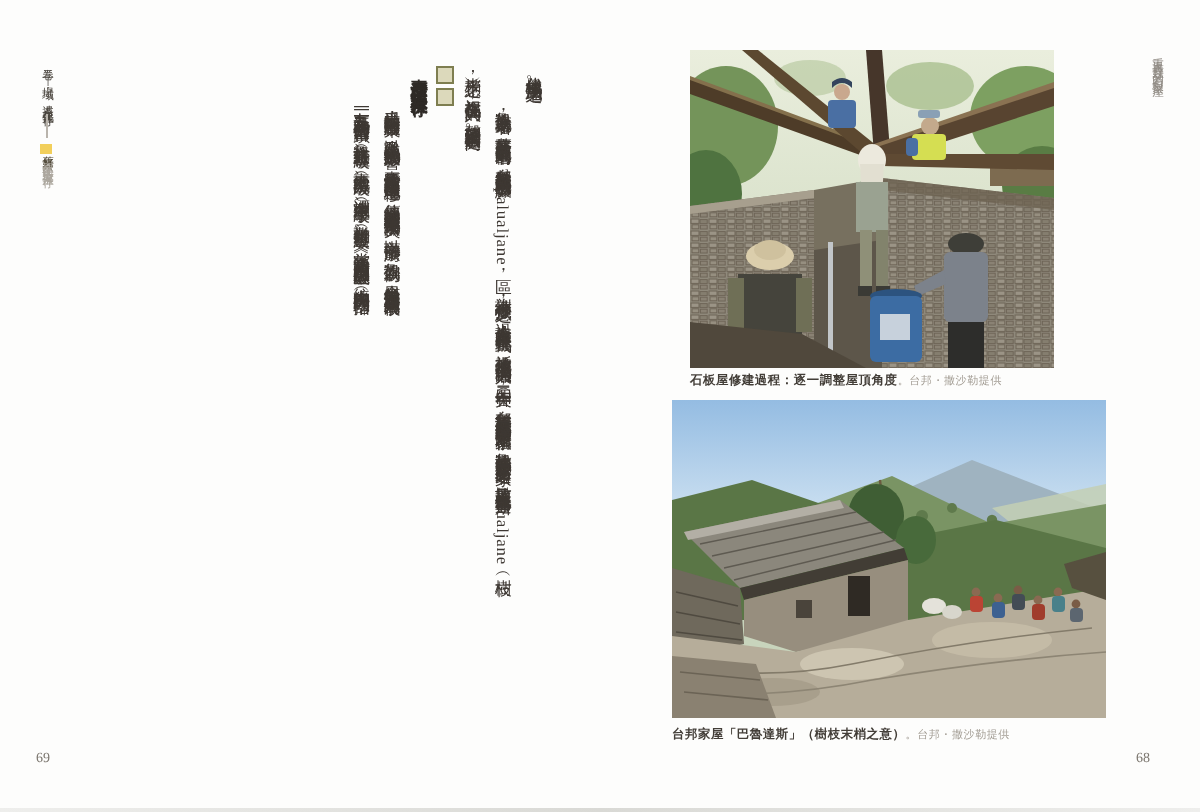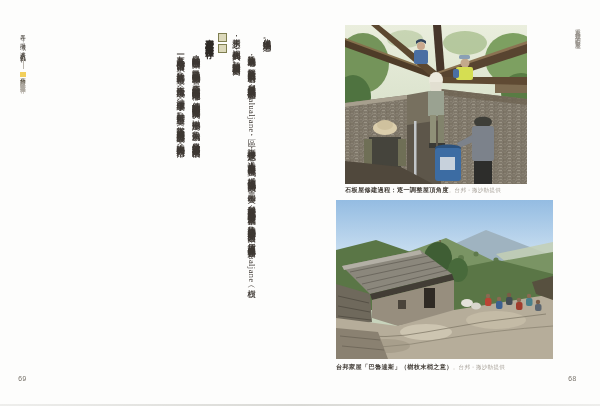--- a/index.html
+++ b/index.html
@@ -40,21 +40,21 @@
   .margin-left .hl{background:#f2cf5b;color:#4a4332;padding:1px 0;}
   .margin-left .dim{color:#aba69d;}
   .margin-right{
     position:absolute;left:573px;top:24px;height:160px;
     writing-mode:vertical-rl;
     font-family:"Liberation Sans","DejaVu Sans",sans-serif;
     font-size:5.8px;letter-spacing:1.6px;color:#8f8a83;
   }
   .pagenum{
     position:absolute;top:375px;font-size:7px;color:#7b766e;
-    font-family:Liberation Mono, monospace;
+    font-family:Liberation Serif, serif;
   }
   .pagenum.pn-left{left:18px;}
   .pagenum.pn-right{left:568px;}
   
   .photo{position:absolute;overflow:hidden;background:#cfd8c4;}
   .photo svg{display:block;}
   .photo1{left:345px;top:25px;width:182px;height:159px;}
   .photo2{left:336px;top:200px;width:217px;height:159px;}
   .caption{
     position:absolute;

